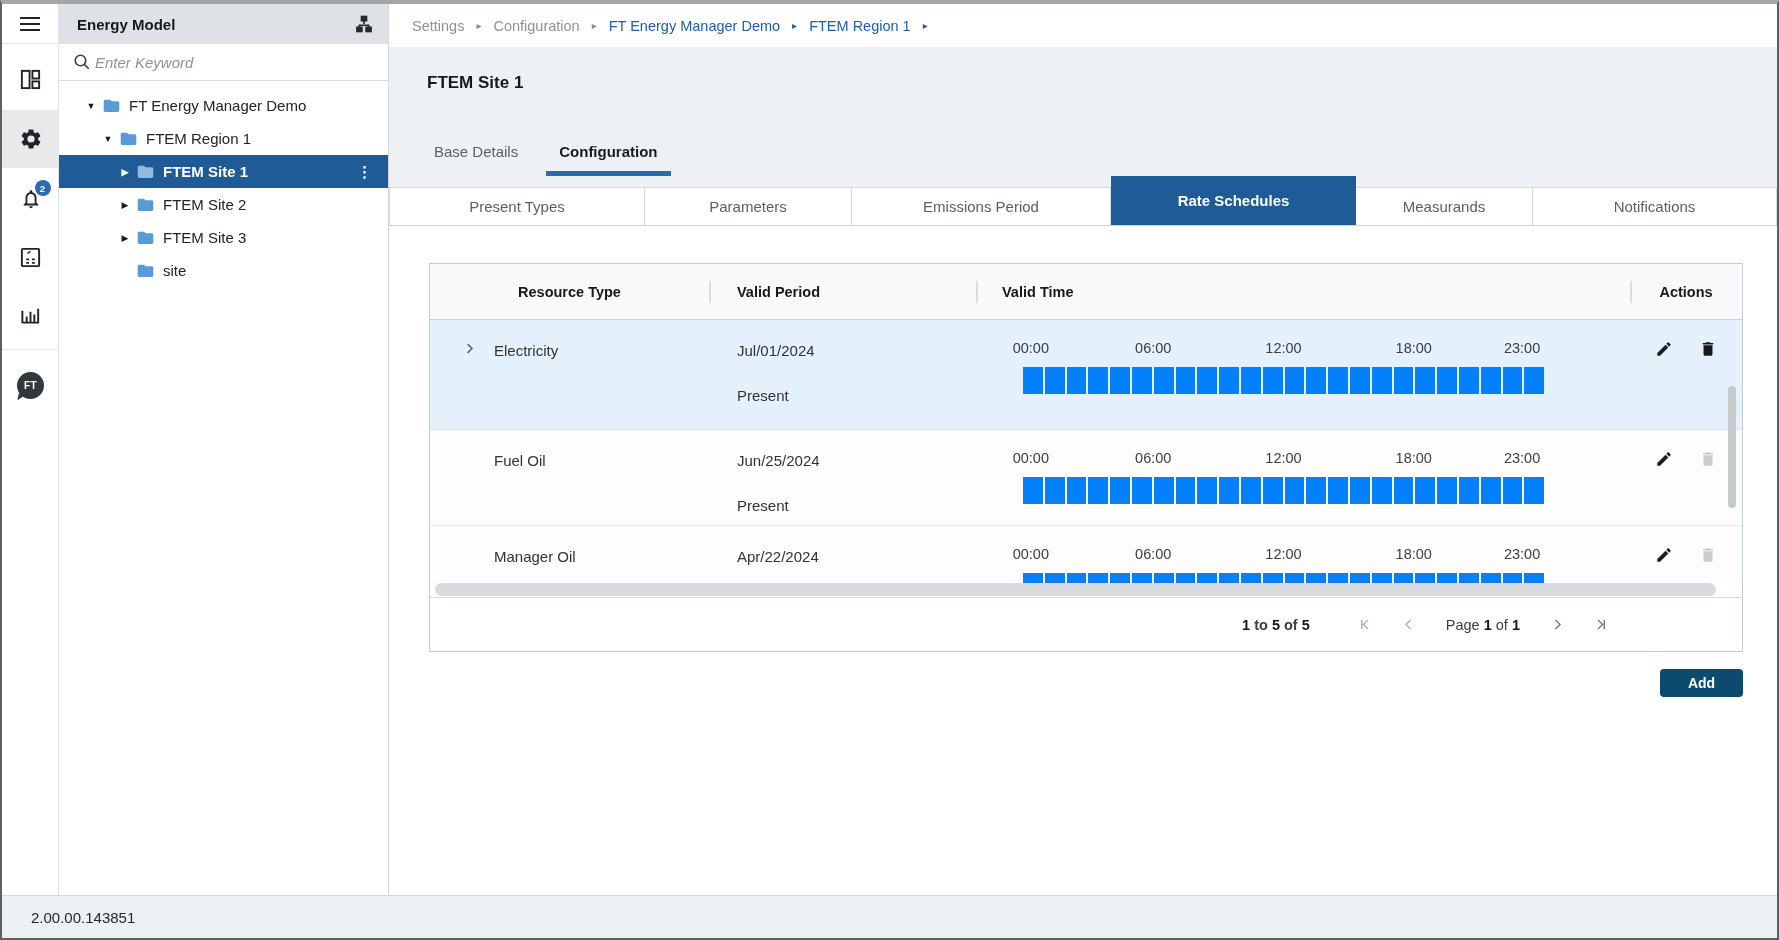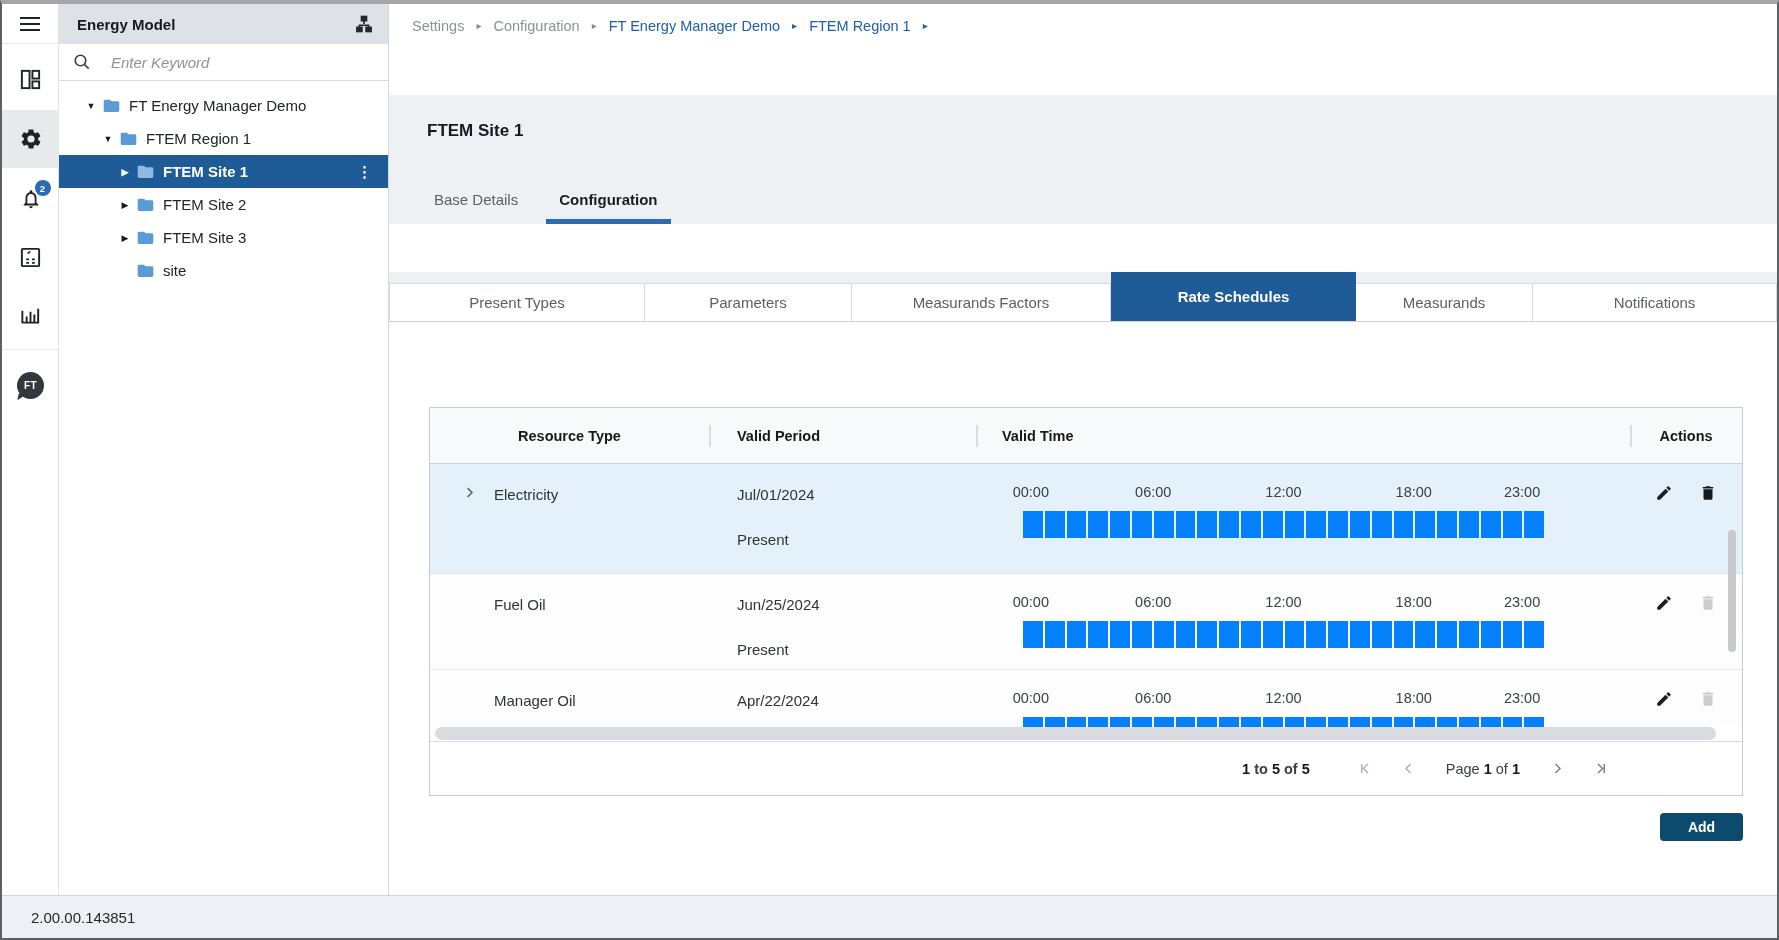--- a/index.html
+++ b/index.html
@@ -28,36 +28,36 @@
            border-radius:50%; font-size:9.5px; font-weight:bold; display:flex; align-items:center; justify-content:center; }
   .ft-logo { width:27px; height:27px; background:#33383d; border-radius:50%; color:#fff; font-weight:bold; font-size:10px;
              display:flex; align-items:center; justify-content:center; position:relative; letter-spacing:.5px; }
   .ft-logo::after { content:""; position:absolute; left:1px; bottom:-2px; width:0; height:0;
              border-left:7px solid #33383d; border-bottom:7px solid transparent; transform:rotate(12deg); }
 
   
   .tree-panel { width: 330px; border-right: 1px solid #d6d9dc; background: #fff; flex: none; }
   .tree-header { height: 40px; background: #dee1e5; display:flex; align-items:center; padding: 0 14px 0 18px; }
   .tree-title { font-weight: bold; font-size: 15px; color:#17191c; flex: 1; }
-  .tree-search { height: 37px; display:flex; align-items:center; gap:20px; padding: 0 14px; border-bottom: 1px solid #d9dcde; }
+  .tree-search { height: 37px; display:flex; align-items:center; gap:4px; padding: 0 14px; border-bottom: 1px solid #d9dcde; }
   .tree-search input { border: none; outline: none; font-size: 15px; font-style: italic; color:#3c4043; width: 100%;
                        font-family: "Liberation Sans", sans-serif; background: transparent; }
   .tree-search input::placeholder { color: #8d9296; opacity: 1; }
   .tree-items { padding-top: 8px; }
   .tree-row { height: 33px; display: flex; align-items: center; font-size: 15px; color:#202428; cursor: pointer; position: relative; }
   .tree-row .caret { width: 12px; font-size: 9px; color: #17191c; text-align:center; flex:none; }
   .tree-row .caret.hidden { visibility: hidden; }
   .tree-row .folder { margin: 0 9px 0 6px; flex: none; display:flex; }
   .indent0 { padding-left: 26px; } .indent1 { padding-left: 43px; } .indent2 { padding-left: 60px; }
   .tree-row.selected { background: #1e5b97; color: #ffffff; font-weight: bold; }
   .tree-row.selected .caret { color: #ffffff; }
   .tree-row .kebab { position:absolute; right: 16px; color:#fff; font-size: 15px; font-weight: bold; letter-spacing:0; }
 
   
-  .main { flex: 1; display: flex; flex-direction: column; background: #fff; min-width: 0; gap: 48px; }
+  .main { flex: 1; display: flex; flex-direction: column; background: #fff; min-width: 0; }
   .breadcrumb { height: 43px; display:flex; align-items:center; padding-left: 23px; gap: 12px; font-size: 14.5px; background:#fff; }
   .bc-muted { color: #8d9297; }
   .bc-link { color: #1b5fad; cursor: pointer; }
   .bc-sep { font-size: 10px; }
   .bc-sep.muted { color: #85898d; } .bc-sep.link { color:#1b5fad; }
 
   .band { height: 129px; background: #eef1f4; position: relative; }
   .band-title { position:absolute; top: 26px; left: 38px; font-size: 17px; font-weight: bold; color:#16191d; }
   .main-tabs { position: absolute; bottom: 0; left: 45px; display:flex; gap: 28px; }
   .main-tab { padding: 0 0 16px 0; font-size: 15px; color: #5c6165; font-weight: 500; cursor: pointer; margin-top: 36px; }
@@ -298,21 +298,21 @@
       <div class="band-title">FTEM Site 1</div>
       <div class="main-tabs">
         <div class="main-tab">Base Details</div>
         <div class="main-tab active">Configuration</div>
       </div>
     </div>
 
     <div class="subtabs">
       <div class="subtab">Present Types</div>
       <div class="subtab">Parameters</div>
-      <div class="subtab">Measurands Factors</div>
+      <div class="subtab">Emissions Period</div>
       <div class="subtab active">Rate Schedules</div>
       <div class="subtab">Measurands</div>
       <div class="subtab">Notifications</div>
     </div>
 
     <div class="content">
       <div class="card">
 
         <div class="thead">
           <div class="th th-resource">Resource Type</div>

